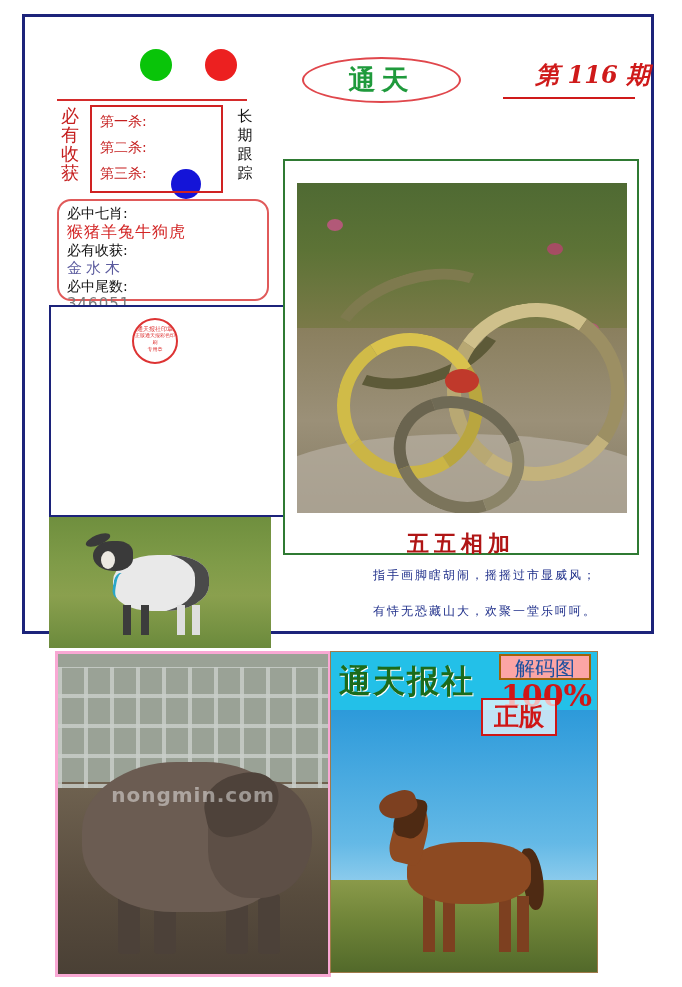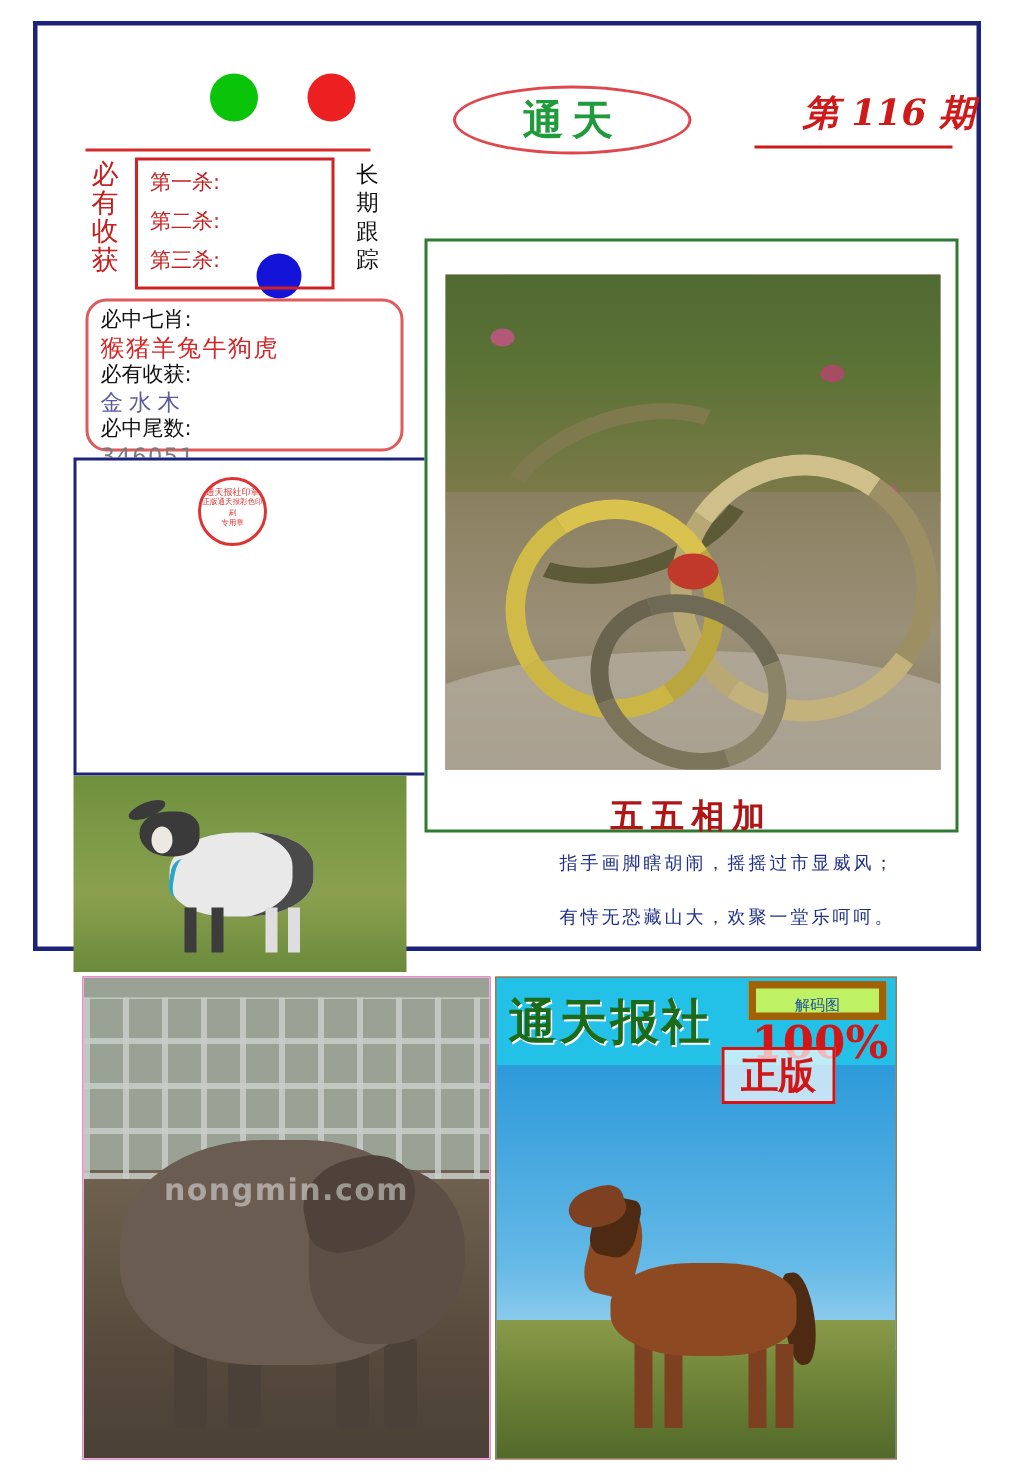--- a/index.html
+++ b/index.html
@@ -343,23 +343,23 @@
     margin-left: 24px;
   }
   .poem-line.l1 { top: 406px; }
   .poem-line.l2 { top: 442px; }
 
   
   .bottom-left {
     position: absolute;
     left: 55px; top: 651px;
     width: 270px; height: 320px;
-    border: 1px solid #f9a8d4;
+    border: 3px solid #f9a8d4;
     overflow: hidden;
-    background: #4c1d95;
+    background: #0f766e;
   }
   .bl-sky { position: absolute; left:0; top:0; width:100%; height:42%; background:#9aa296; }
   .bl-ground { position: absolute; left:0; top:40%; width:100%; height:60%; background: linear-gradient(180deg,#6f6250 0%, #574b3d 60%, #4a4035 100%); }
   .bl-fence {
     position: absolute; left: 0; top: 4%; width: 100%; height: 38%;
     background:
       repeating-linear-gradient(90deg, rgba(200,205,200,.85) 0 4px, rgba(0,0,0,0) 4px 26px),
       repeating-linear-gradient(0deg, rgba(200,205,200,.85) 0 4px, rgba(0,0,0,0) 4px 30px);
   }
   .bl-pig {
@@ -421,24 +421,24 @@
     font-size: 32px;
     font-weight: bold;
     letter-spacing: 2px;
     font-family: "DejaVu Serif", "Liberation Serif", serif;
     text-shadow: 1px 1px 0 #ffffff;
   }
   .br-jiema {
     position: absolute;
     left: 168px; top: 2px;
     width: 92px; height: 26px;
-    border: 5px solid #a16207;
-    background: #bef264;
+    border: 2px solid #a16207;
+    background: #fca5a5;
     color: #1b4f9e;
-    font-size: 10px;
+    font-size: 20px;
     text-align: center;
     line-height: 24px;
     box-sizing: border-box;
   }
   .br-100 {
     position: absolute;
     left: 170px; top: 26px;
     color: #d01616;
     font-size: 30px;
     font-weight: bold;

